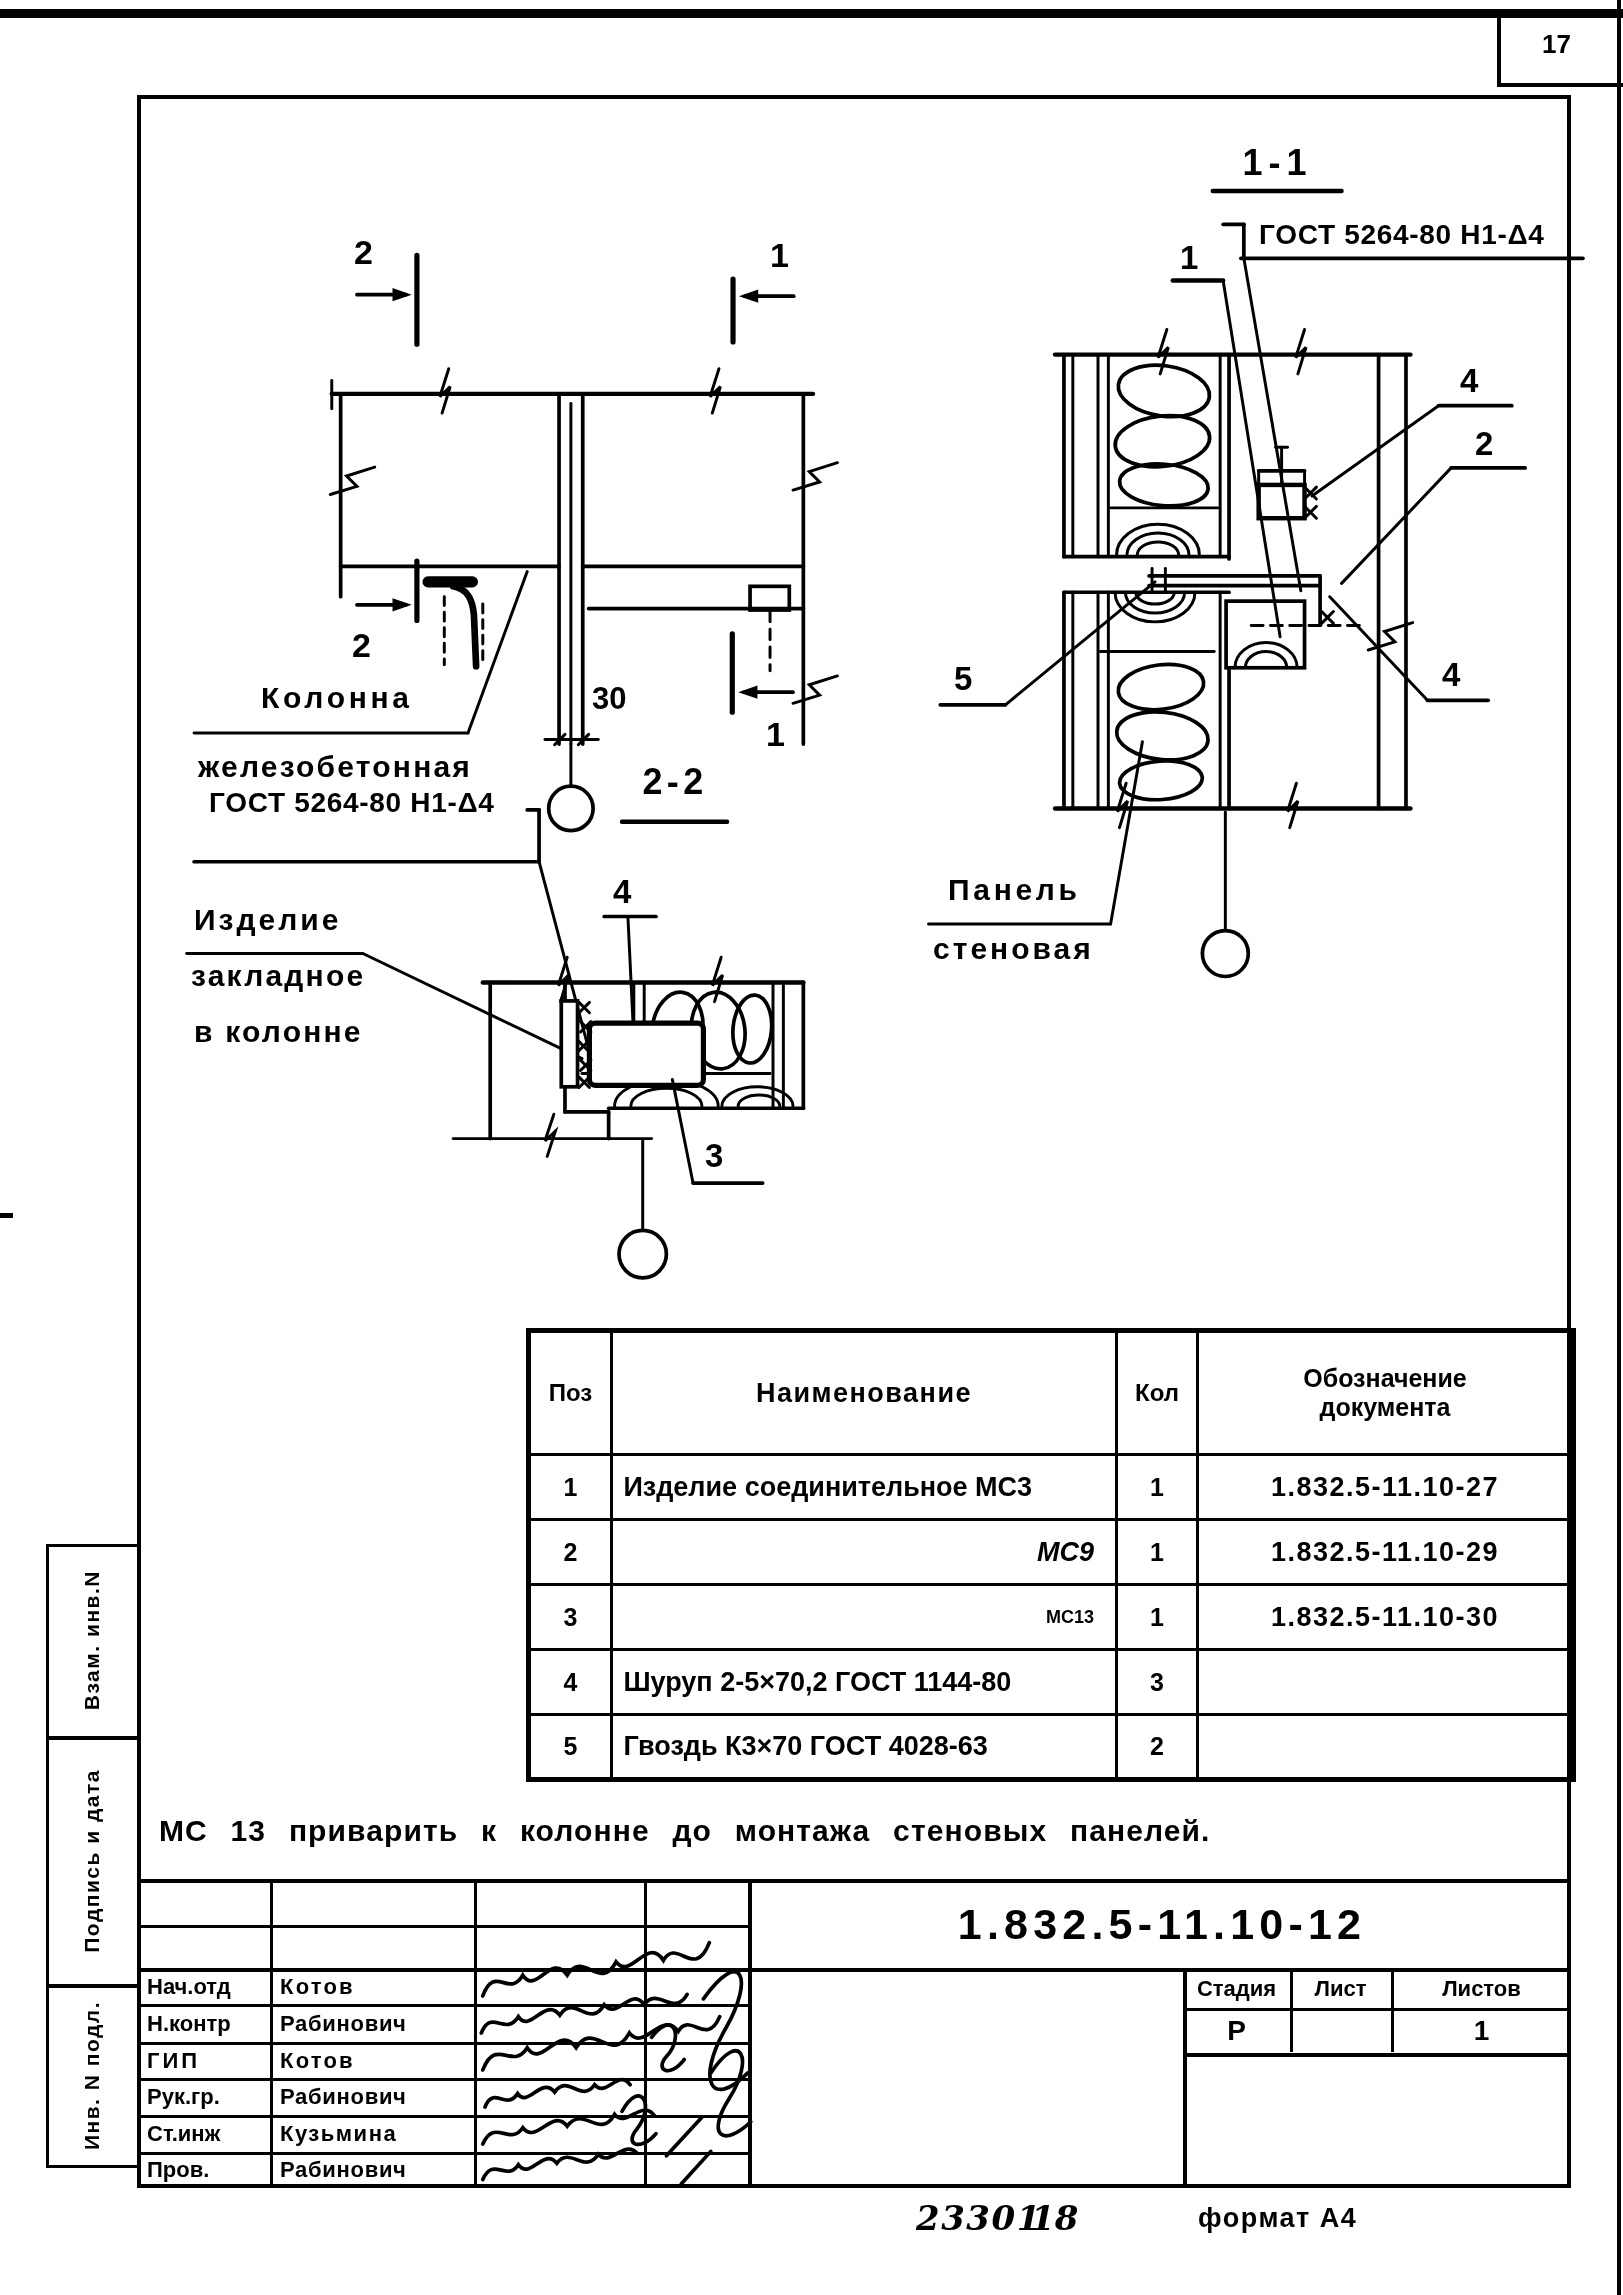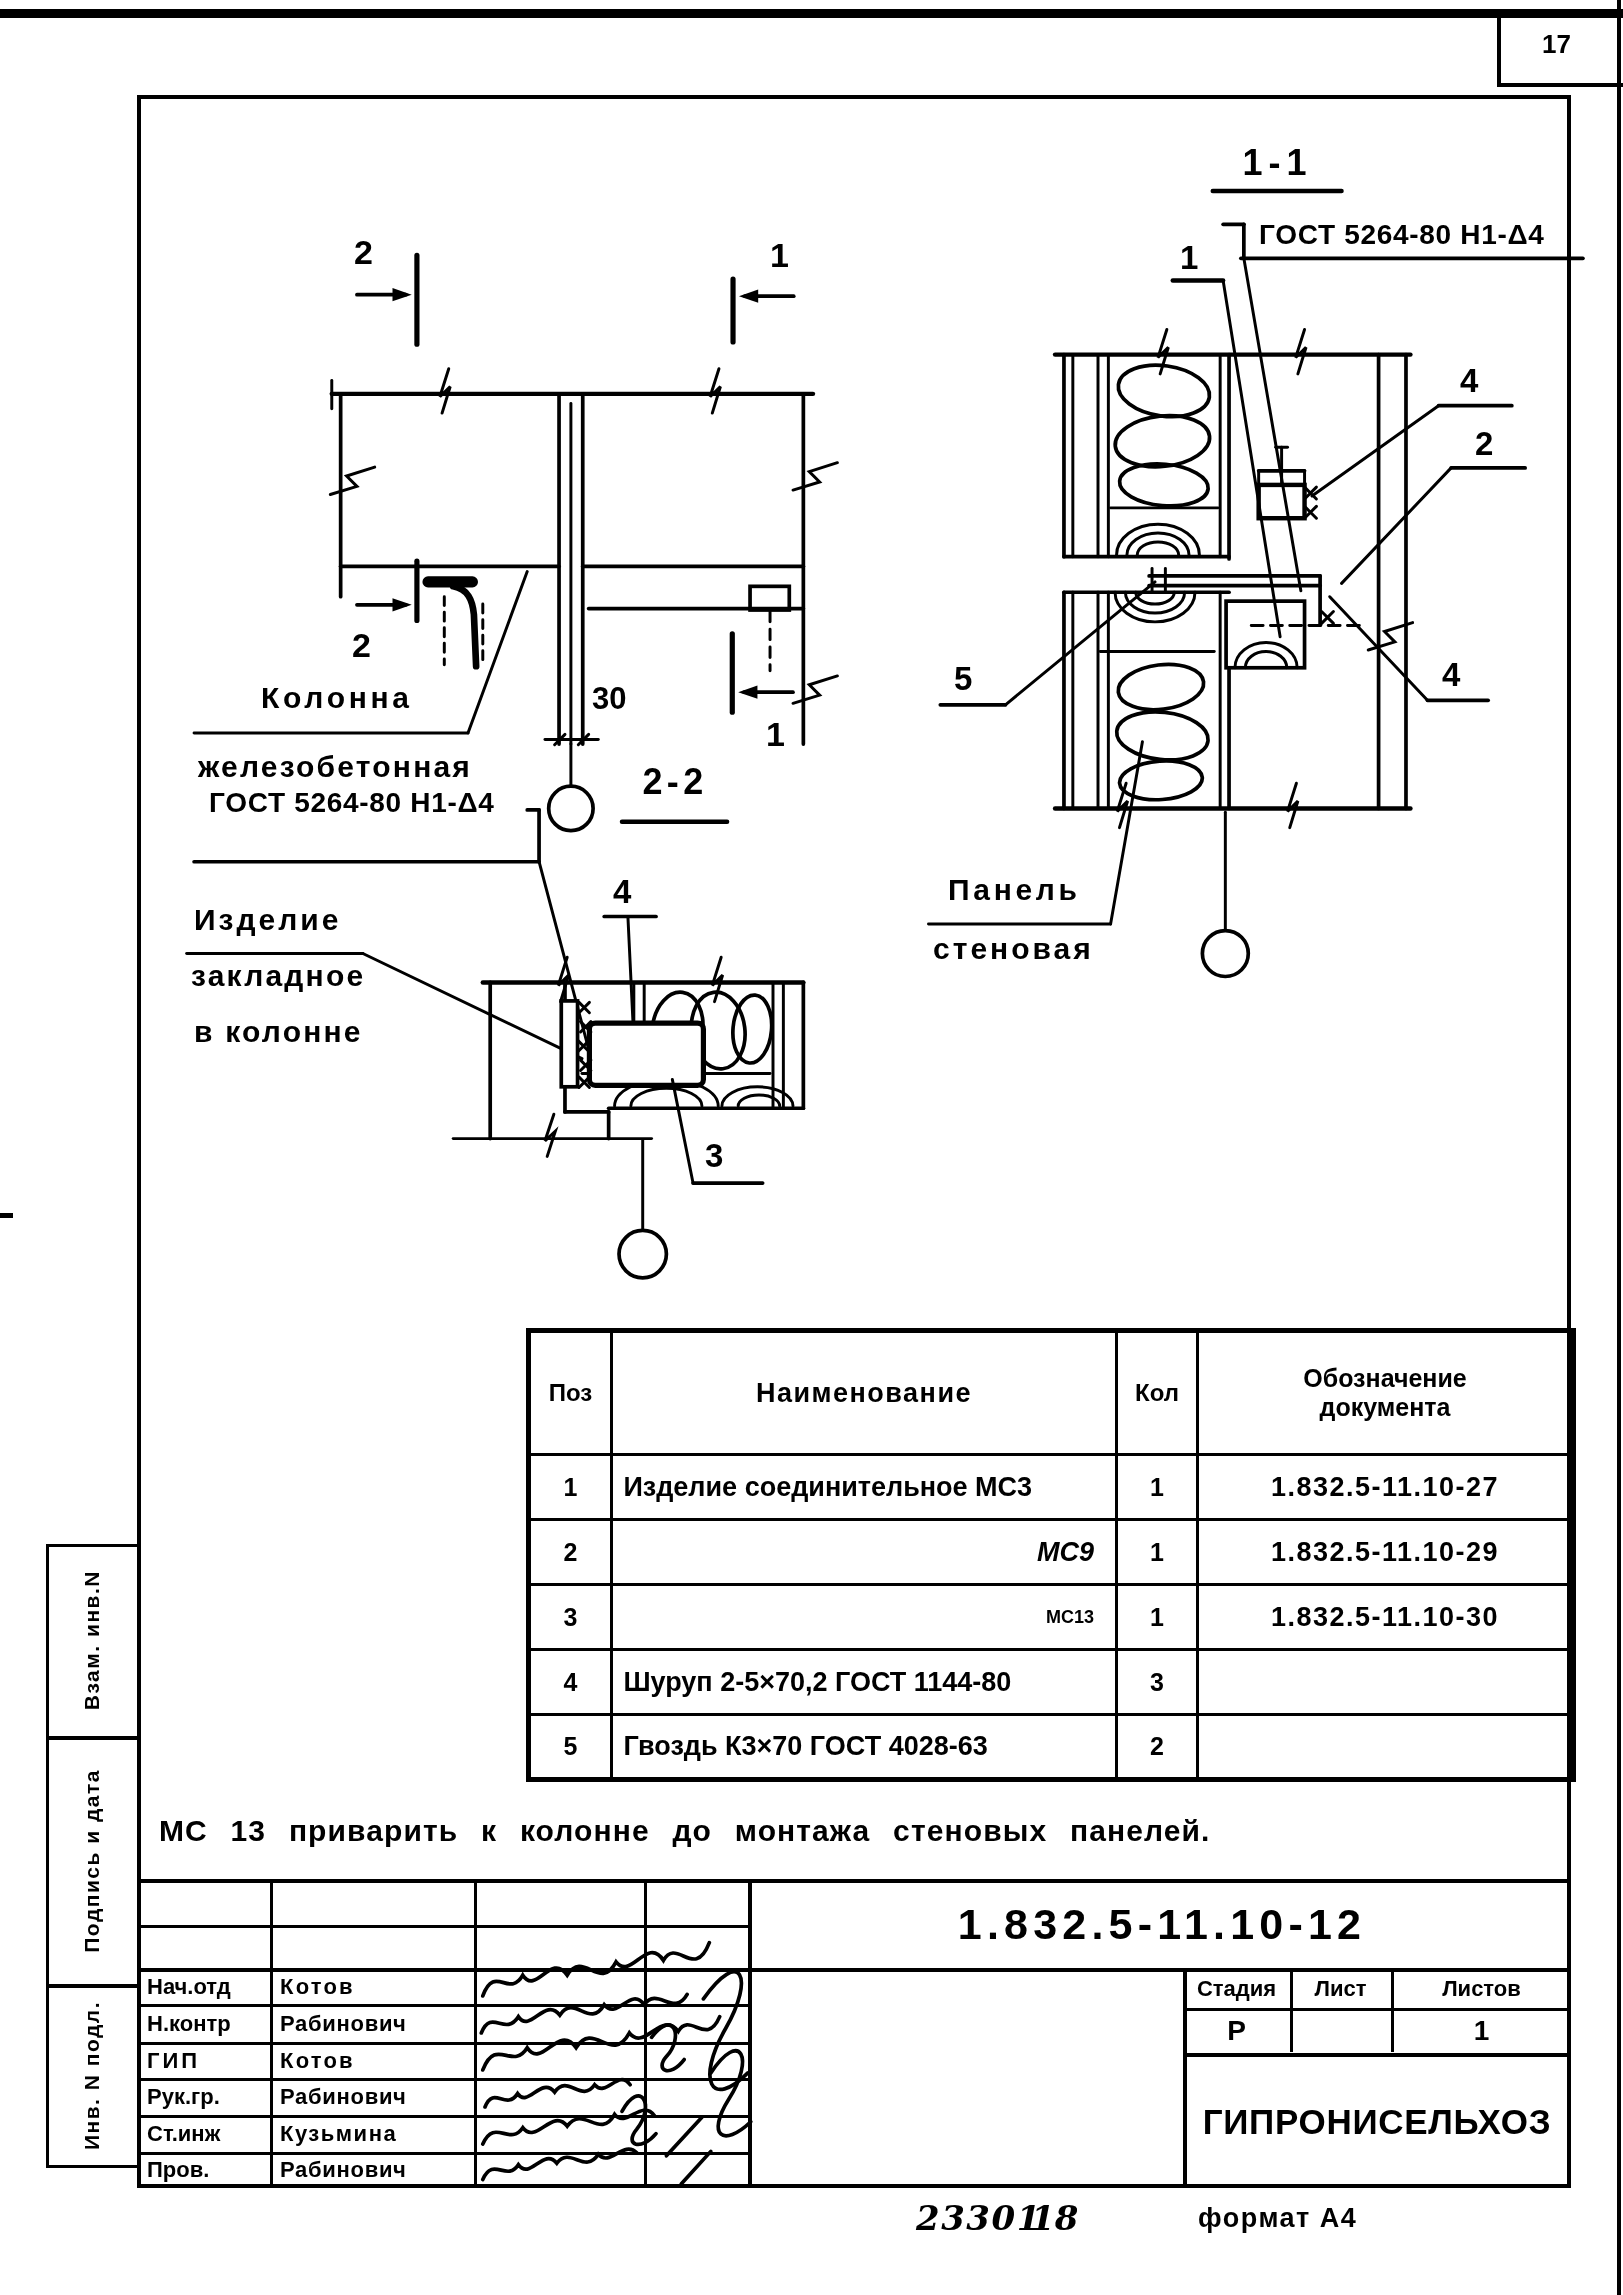--- a/index.html
+++ b/index.html
@@ -338,21 +338,20 @@
   <div class="hl" style="left:1183px;top:2008px;width:388px;height:3px;"></div>
   <div class="hl" style="left:1183px;top:2053px;width:388px;height:3.7px;"></div>
 
   <div class="cell" style="left:752px;top:1884px;width:820px;height:81px;font-size:43px;letter-spacing:5.2px;">1.832.5-11.10-12</div>
   <div class="cell" style="left:1183px;top:1971px;width:107px;height:36px;font-size:22px;">Стадия</div>
   <div class="cell" style="left:1290px;top:1971px;width:101px;height:36px;font-size:22px;">Лист</div>
   <div class="cell" style="left:1391px;top:1971px;width:181px;height:36px;font-size:22px;">Листов</div>
   <div class="cell" style="left:1183px;top:2010px;width:107px;height:41px;font-size:28px;">Р</div>
   <div class="cell" style="left:1290px;top:2010px;width:101px;height:41px;font-size:28px;"></div>
   <div class="cell" style="left:1391px;top:2010px;width:181px;height:41px;font-size:28px;">1</div>
-  <div class="cell" style="left:1183px;top:2056px;width:388px;height:132px;font-size:35px;letter-spacing:0.7px;">ГИПРОНИСЕЛЬХОЗ</div>
 
   <div class="t" style="left:147px;top:1976px;font-size:22px;">Нач.отд</div>
   <div class="t" style="left:280px;top:1976px;font-size:22px;letter-spacing:2.2px;">Котов</div>
   <div class="t" style="left:147px;top:2013px;font-size:22px;">Н.контр</div>
   <div class="t" style="left:280px;top:2013px;font-size:22px;letter-spacing:0.7px;">Рабинович</div>
   <div class="t" style="left:147px;top:2050px;font-size:22px;letter-spacing:3px;">ГИП</div>
   <div class="t" style="left:280px;top:2050px;font-size:22px;letter-spacing:2.2px;">Котов</div>
   <div class="t" style="left:147px;top:2086px;font-size:22px;">Рук.гр.</div>
   <div class="t" style="left:280px;top:2086px;font-size:22px;letter-spacing:0.7px;">Рабинович</div>
   <div class="t" style="left:147px;top:2123px;font-size:22px;">Ст.инж</div>

